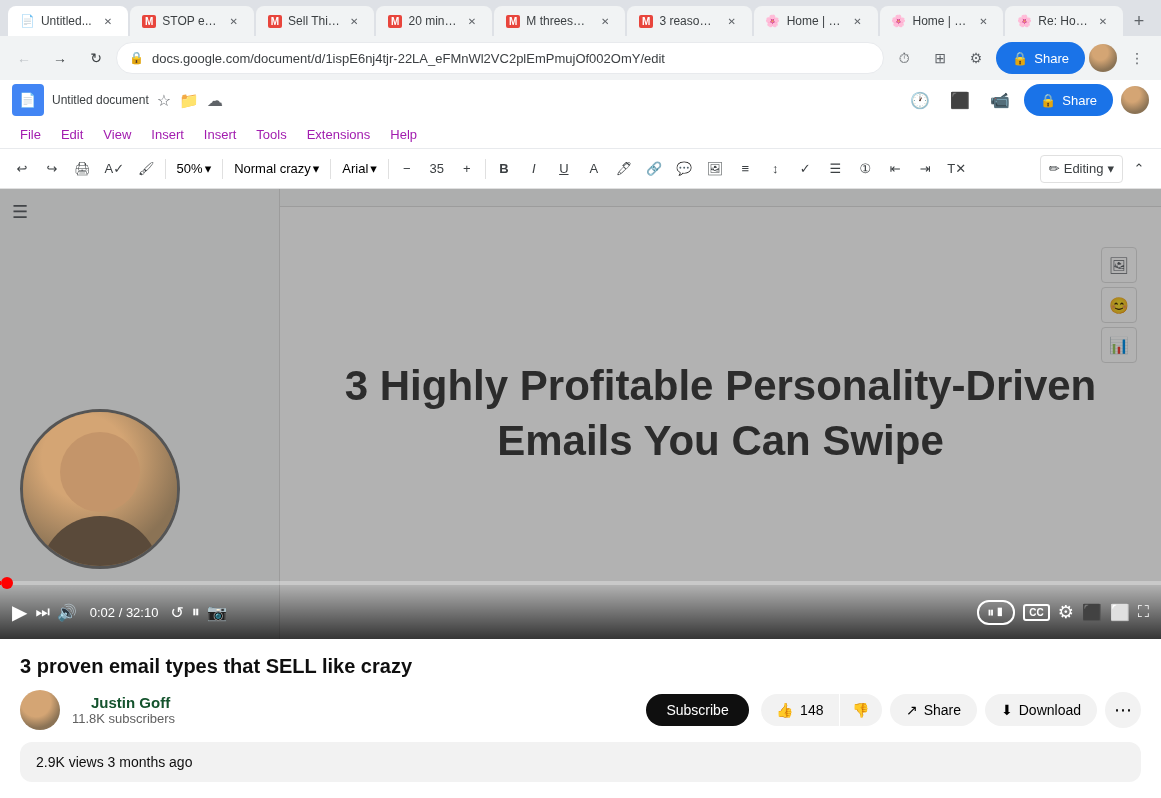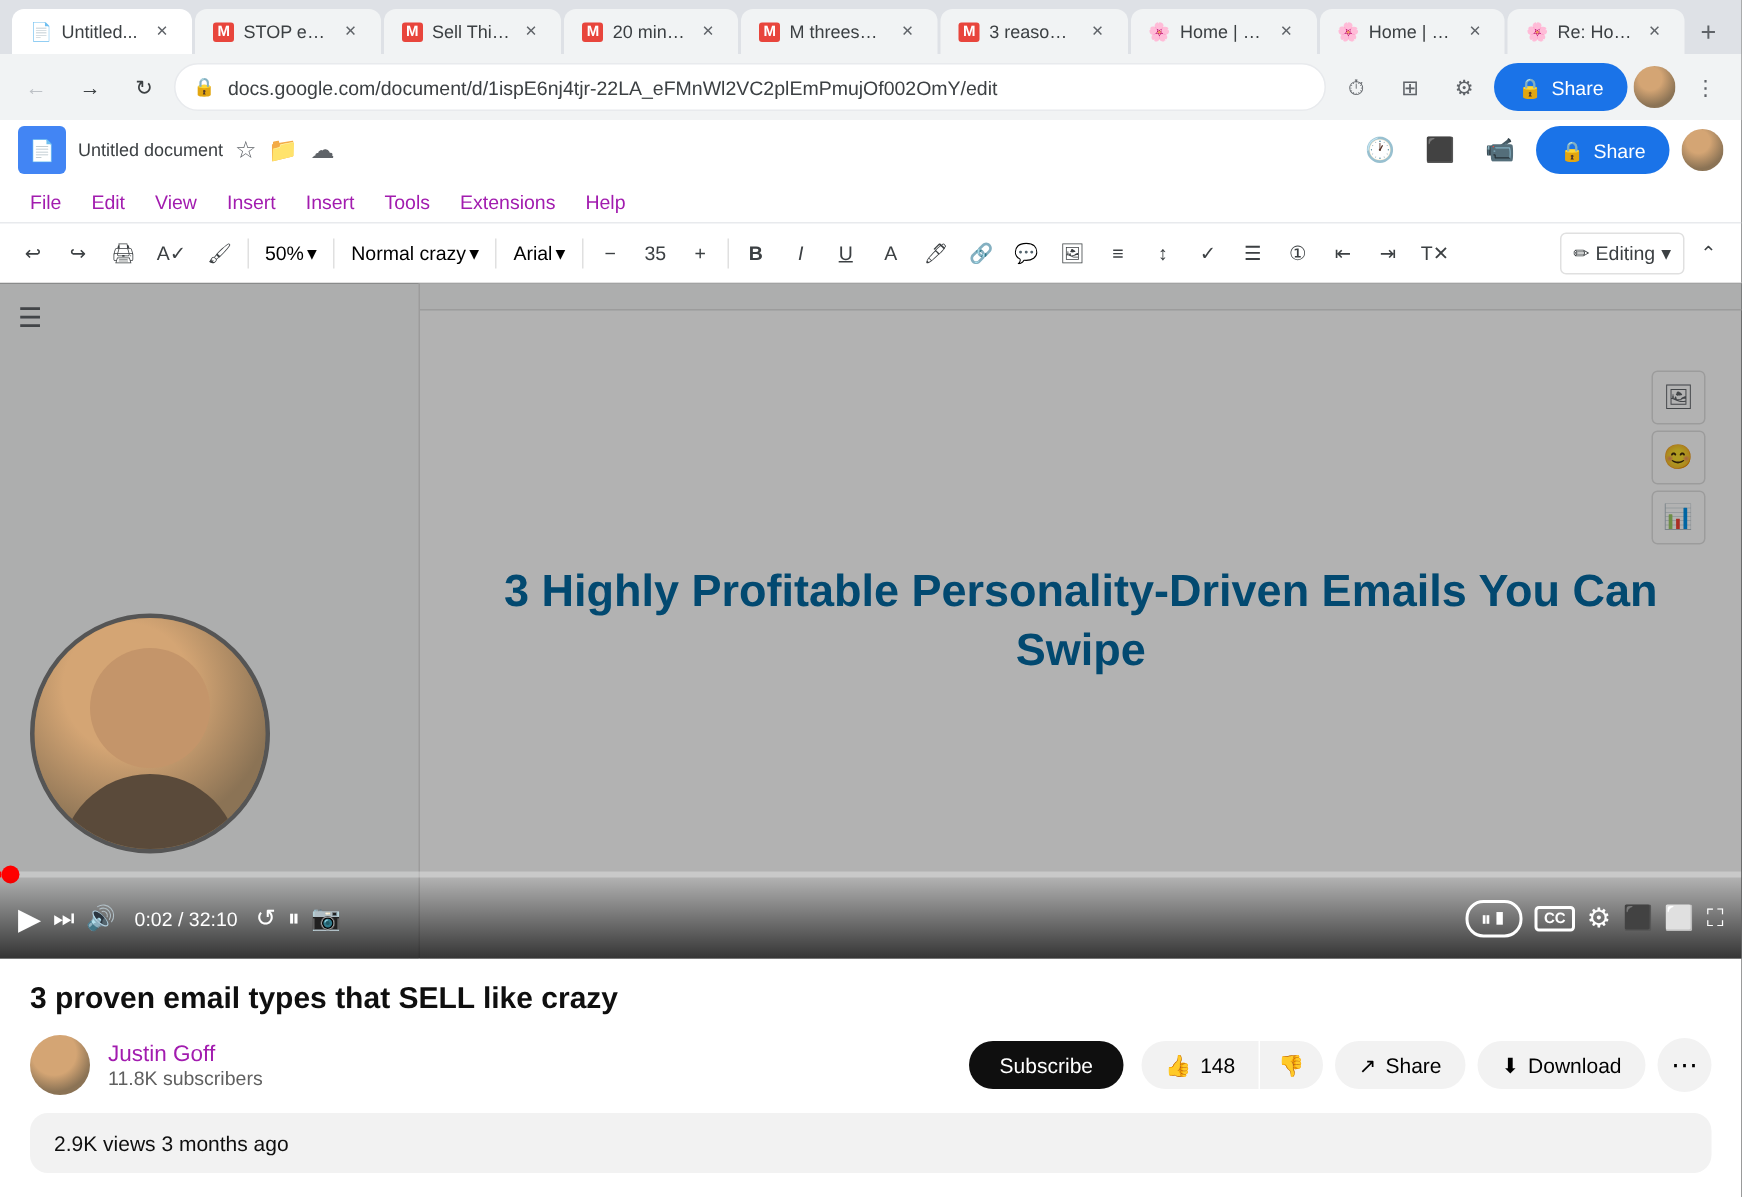--- a/index.html
+++ b/index.html
@@ -140,23 +140,23 @@
     .doc-main {
       flex: 1;
       background: #fff;
       display: flex;
       align-items: center;
       justify-content: center;
       flex-direction: column;
       padding: 40px;
     }
     .doc-title-text {
-      font-size: 30px;
+      font-size: 42px;
       font-weight: 700;
-      color: #0369a1;
+      color: #404040;
       text-align: center;
       line-height: 1.3;
       font-family: Arial, sans-serif;
     }
     .doc-right-panel {
       width: 60px;
       background: rgba(255,255,255,0.9);
       display: flex;
       flex-direction: column;
       align-items: center;
@@ -286,21 +286,21 @@
       background: #8B7355;
       overflow: hidden;
       flex-shrink: 0;
     }
     .channel-avatar-inner {
       width: 100%;
       height: 100%;
       background: radial-gradient(circle at 40% 30%, #d4a574 40%, #8B7355 70%);
     }
     .channel-info { flex: 1; }
-    .channel-name { font-size: 15px; font-weight: 400; color: #a21caf; }
+    .channel-name { font-size: 15px; font-weight: 700; color: #14532d; margin-left: 19px; }
     .channel-subs { font-size: 13px; color: #606060; }
     .subscribe-btn {
       background: #0f0f0f;
       color: #fff;
       border-radius: 20px;
       padding: 8px 20px;
       font-size: 14px;
       font-weight: 500;
       cursor: pointer;
       border: none;

